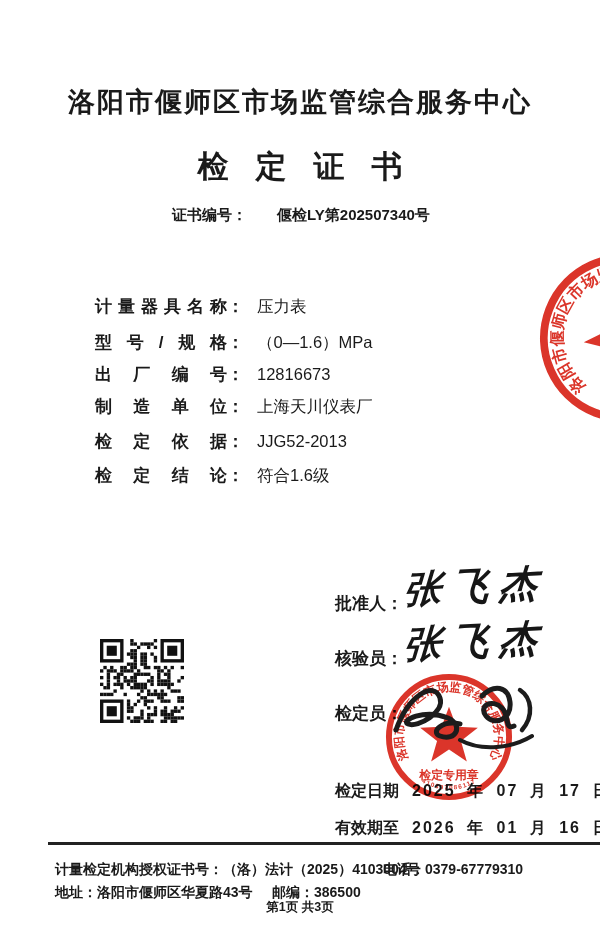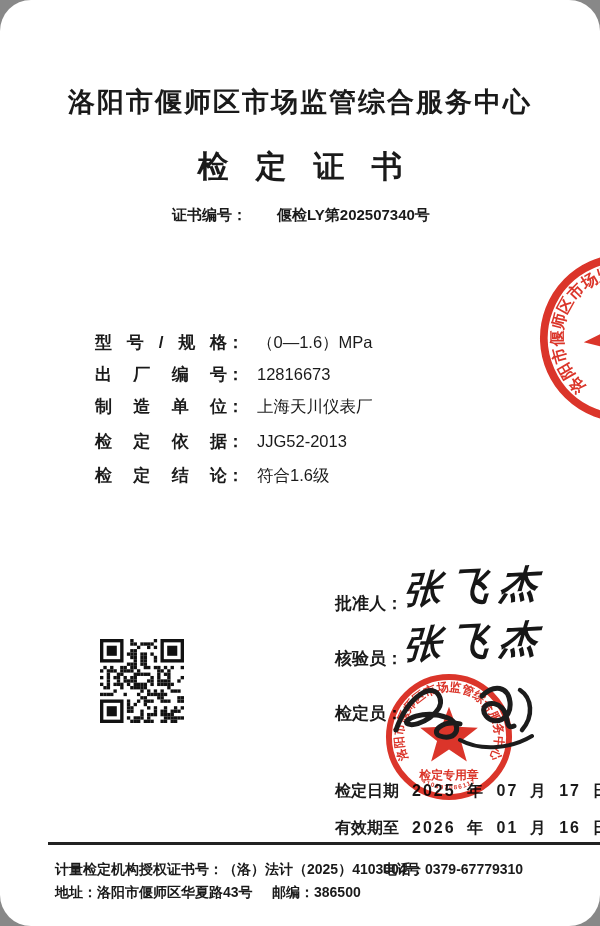--- a/index.html
+++ b/index.html
@@ -1,18 +1,18 @@
 <!DOCTYPE html>
 <html><head>
 <meta charset="utf-8">
 <style>
   html,body{margin:0;padding:0;background:#888;}
   .page{
     position:relative;width:600px;height:926px;margin:0 auto;background:#fff;
-    overflow:hidden;font-family:"Liberation Sans","DejaVu Sans",sans-serif;color:#1a1a1a;border-radius:31px;
+    overflow:hidden;font-family:"Liberation Sans","DejaVu Sans",sans-serif;color:#1a1a1a;
   }
   .abs{position:absolute;}
   .org-title{top:84px;left:0;width:100%;text-align:center;font-size:27px;font-weight:700;letter-spacing:2px;}
   .doc-title{top:146px;left:0;width:100%;text-align:center;font-size:31px;font-weight:700;}
   .doc-title span{letter-spacing:27px;margin-right:-27px;}
   .cert-no{top:206px;left:172px;font-size:15px;}
   .cert-no .lbl{font-weight:700;margin-right:30px;}
   .cert-no .val{font-weight:600;}
   .frow{left:95px;font-size:17px;white-space:nowrap;}
   .flabel{display:inline-block;width:132px;font-weight:700;text-align:justify;text-align-last:justify;vertical-align:bottom;}
@@ -43,20 +43,23 @@
   <div class="abs org-title">洛阳市偃师区市场监管综合服务中心</div>
 
   <div class="abs doc-title">
     <span>检定证书</span>
   </div>
 
   <div class="abs cert-no">
     <span class="lbl">证书编号：</span><span class="val">偃检LY第202507340号</span>
   </div>
 
+  <div class="abs frow" style="top:295px">
+    <span class="flabel">计量器具名称</span><span class="fcolon">：</span><span class="fvalue">压力表</span>
+  </div>
   <div class="abs frow" style="top:331px">
     <span class="flabel">型号/规格</span><span class="fcolon">：</span><span class="fvalue">（0—1.6）MPa</span>
   </div>
   <div class="abs frow" style="top:363px">
     <span class="flabel">出厂编号</span><span class="fcolon">：</span><span class="fvalue">12816673</span>
   </div>
   <div class="abs frow" style="top:395px">
     <span class="flabel">制造单位</span><span class="fcolon">：</span><span class="fvalue">上海天川仪表厂</span>
   </div>
   <div class="abs frow" style="top:430px">
@@ -353,14 +356,15 @@
   </div>
   <div class="abs footer" style="top:854px;left:383px">
     <span>电话：</span><span>0379-67779310</span>
   </div>
   <div class="abs footer" style="top:877px;left:55px">
     <span>地址：</span><span>洛阳市偃师区华夏路43号</span>
   </div>
   <div class="abs footer" style="top:877px;left:272px">
     <span>邮编：</span><span>386500</span>
   </div>
+  <div class="abs pageno">第1页  共3页</div>
 
 </div>
 
 </body></html>

